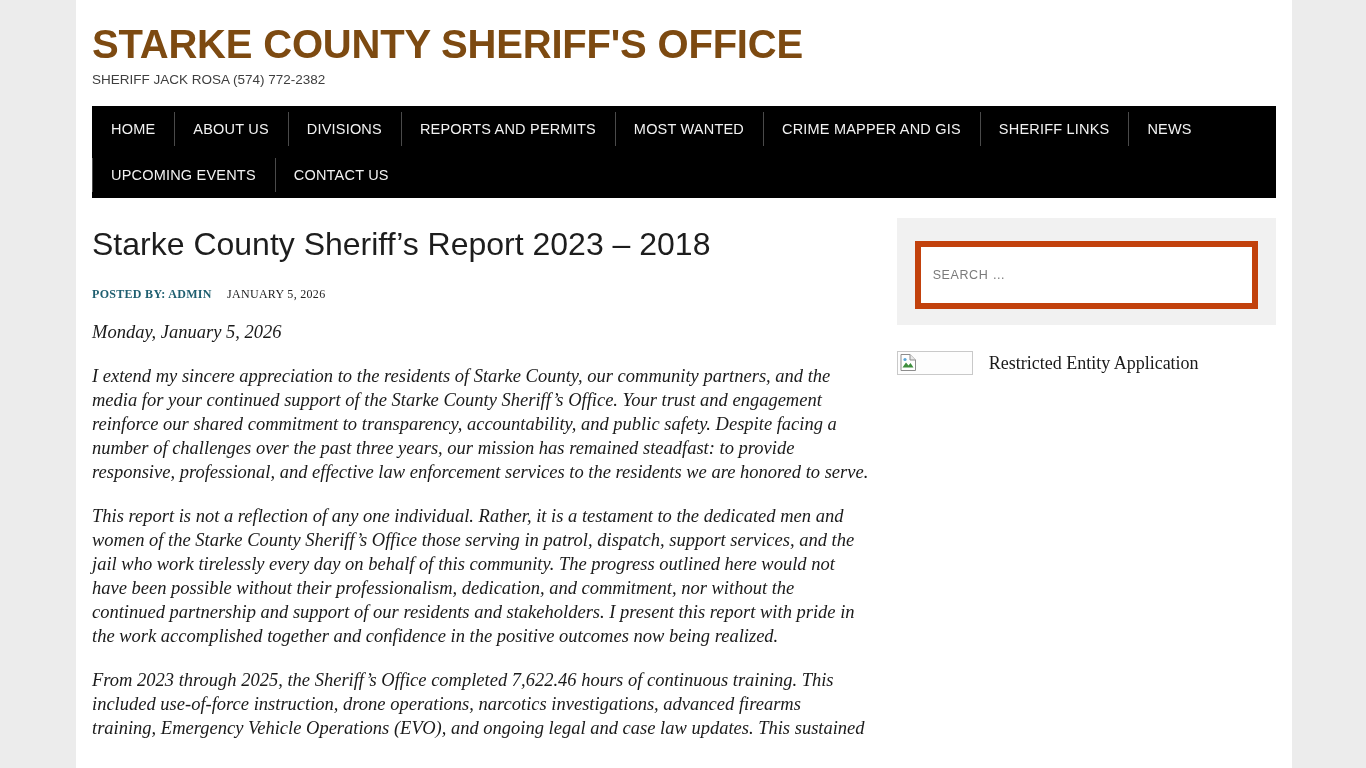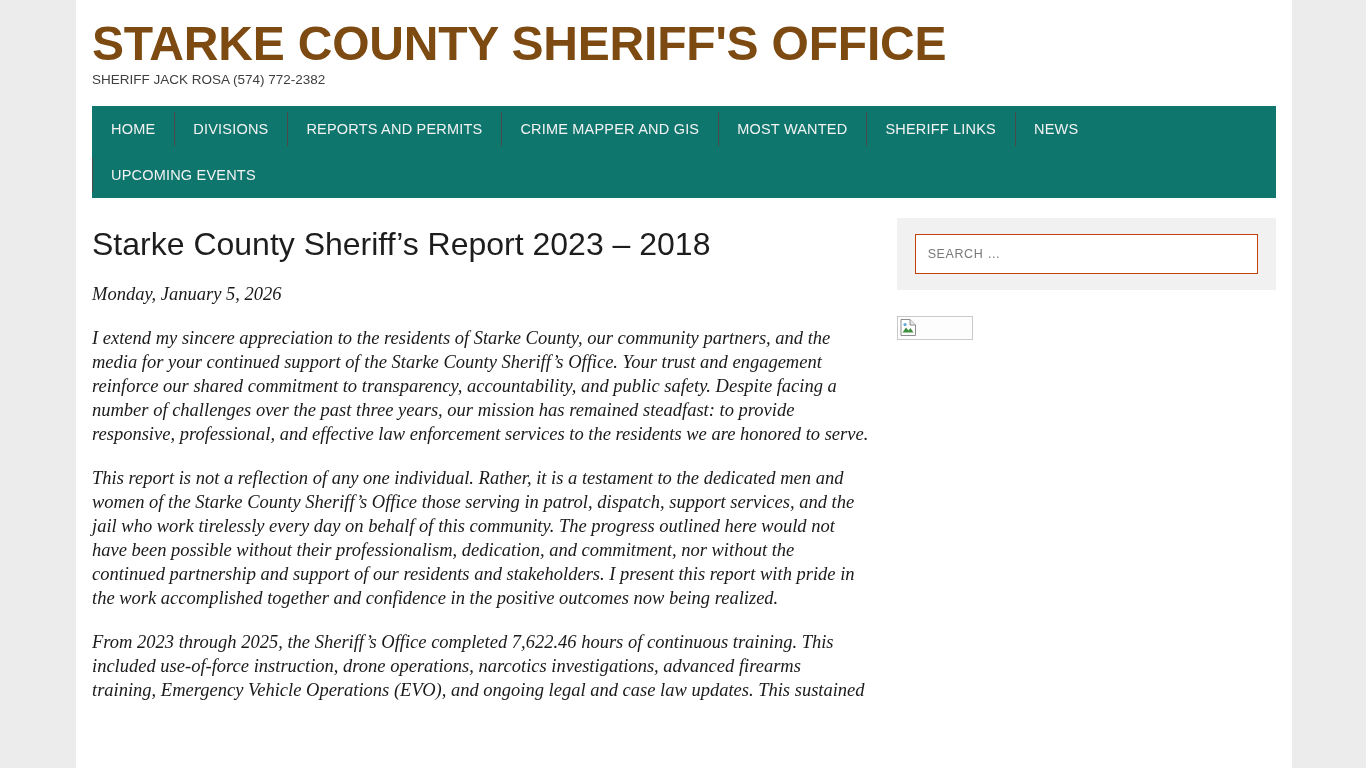--- a/index.html
+++ b/index.html
@@ -22,39 +22,39 @@
     min-height: 768px;
     background: #ffffff;
   }
 
   
   .site-header {
     padding: 22px 16px 6px 16px;
   }
   .site-title {
     margin: 0;
-    font-size: 48px;
+    font-size: 40px;
     line-height: 44px;
     font-weight: bold;
     letter-spacing: -0.2px;
     color: #7d4a11;
     font-family: "Liberation Sans", sans-serif;
   }
   .site-tagline {
     margin: 5px 0 0 0;
     font-size: 13.5px;
     line-height: 17px;
     color: #3f3f3f;
     font-family: "Liberation Sans", sans-serif;
   }
 
   
   .main-nav {
     margin: 12px 16px 0 16px;
-    background: #0f766e;
+    background: #000000;
     overflow: hidden;
   }
   .nav-list {
     list-style: none;
     margin: 0;
     padding: 0;
     display: flex;
     flex-wrap: wrap;
   }
   .nav-item {
@@ -142,30 +142,31 @@
 
   
   .search-widget {
     background: #f1f1f1;
     padding: 16px 18px;
     box-sizing: border-box;
   }
   .search-field {
     width: 100%;
     box-sizing: border-box;
-    padding: 10px 12px;
-    border: 1px solid #c2410c;
+    padding: 19px 12px;
+    border: 6px solid #c2410c;
     background: #ffffff;
     font-size: 12.5px;
     line-height: 18px;
     color: #6a6a6a;
     font-family: "Liberation Sans", sans-serif;
     text-transform: uppercase;
     letter-spacing: 0.6px;
     outline: none;
+    margin-top: 7px;
   }
   .search-field::placeholder {
     color: #7a7a7a;
   }
 
   .widget-block {
     margin-top: 30px;
     font-family: "Liberation Serif", serif;
     color: #1a1a1a;
   }
@@ -214,50 +215,60 @@
     <h1 class="site-title">STARKE COUNTY SHERIFF'S OFFICE</h1>
     <p class="site-tagline">SHERIFF JACK ROSA (574) 772-2382</p>
   </header>
 
   <nav class="main-nav">
     <ul class="nav-list">
       <li class="nav-item">
         <a class="nav-link" href="#">HOME</a>
       </li>
       <li class="nav-item">
+        <a class="nav-link" href="#">ABOUT US</a>
+      </li>
+      <li class="nav-item">
         <a class="nav-link" href="#">DIVISIONS</a>
       </li>
       <li class="nav-item">
         <a class="nav-link" href="#">REPORTS AND PERMITS</a>
       </li>
       <li class="nav-item">
+        <a class="nav-link" href="#">MOST WANTED</a>
+      </li>
+      <li class="nav-item">
         <a class="nav-link" href="#">CRIME MAPPER AND GIS</a>
       </li>
       <li class="nav-item">
-        <a class="nav-link" href="#">MOST WANTED</a>
-      </li>
-      <li class="nav-item">
         <a class="nav-link" href="#">SHERIFF LINKS</a>
       </li>
       <li class="nav-item">
         <a class="nav-link" href="#">NEWS</a>
       </li>
       <li class="nav-item">
         <a class="nav-link" href="#">UPCOMING EVENTS</a>
+      </li>
+      <li class="nav-item">
+        <a class="nav-link" href="#">CONTACT US</a>
       </li>
     </ul>
   </nav>
 
   <div class="content-wrap">
 
     <main class="primary">
       <article>
 
         <h2 class="entry-title">Starke County Sheriff’s Report 2023 – 2018</h2>
 
+        <div class="entry-meta">
+          <a class="meta-author" href="#">POSTED BY: ADMIN</a>
+          <span class="meta-date">JANUARY 5, 2026</span>
+        </div>
 
         <div class="entry-content">
           <p class="lead">Monday, January 5, 2026</p>
           <p>I extend my sincere appreciation to the residents of Starke County, our community partners, and the media for your continued support of the Starke County Sheriff’s Office. Your trust and engagement reinforce our shared commitment to transparency, accountability, and public safety. Despite facing a number of challenges over the past three years, our mission has remained steadfast: to provide responsive, professional, and effective law enforcement services to the residents we are honored to serve.</p>
           <p>This report is not a reflection of any one individual. Rather, it is a testament to the dedicated men and women of the Starke County Sheriff’s Office those serving in patrol, dispatch, support services, and the jail who work tirelessly every day on behalf of this community. The progress outlined here would not have been possible without their professionalism, dedication, and commitment, nor without the continued partnership and support of our residents and stakeholders. I present this report with pride in the work accomplished together and confidence in the positive outcomes now being realized.</p>
           <p>From 2023 through 2025, the Sheriff’s Office completed 7,622.46 hours of continuous training. This included use-of-force instruction, drone operations, narcotics investigations, advanced firearms training, Emergency Vehicle Operations (EVO), and ongoing legal and case law updates. This sustained</p>
         </div>
 
       </article>
     </main>
@@ -271,18 +282,19 @@
 
       <div class="link-row">
         <span class="broken-img">
           <svg width="17" height="17" viewBox="0 0 17 17" aria-hidden="true">
             <path d="M1 0.5 L10 0.5 L15.5 6 L15.5 16.5 L1 16.5 Z" fill="#ffffff" stroke="#8d8d8d" stroke-width="1"></path>
             <path d="M10 0.5 L10 6 L15.5 6" fill="#e8e8e8" stroke="#8d8d8d" stroke-width="1"></path>
             <path d="M2.5 13.5 L6 8.5 L8.5 11.5 L10.5 9 L13.5 13.5 Z" fill="#3f8f3f"></path>
             <circle cx="5" cy="5.5" r="1.6" fill="#5aa7d8"></circle>
           </svg>
         </span>
+        <a class="link-row-label" href="#">Restricted Entity Application</a>
       </div>
 
     </aside>
 
   </div>
 </div>
 
 </body></html>

